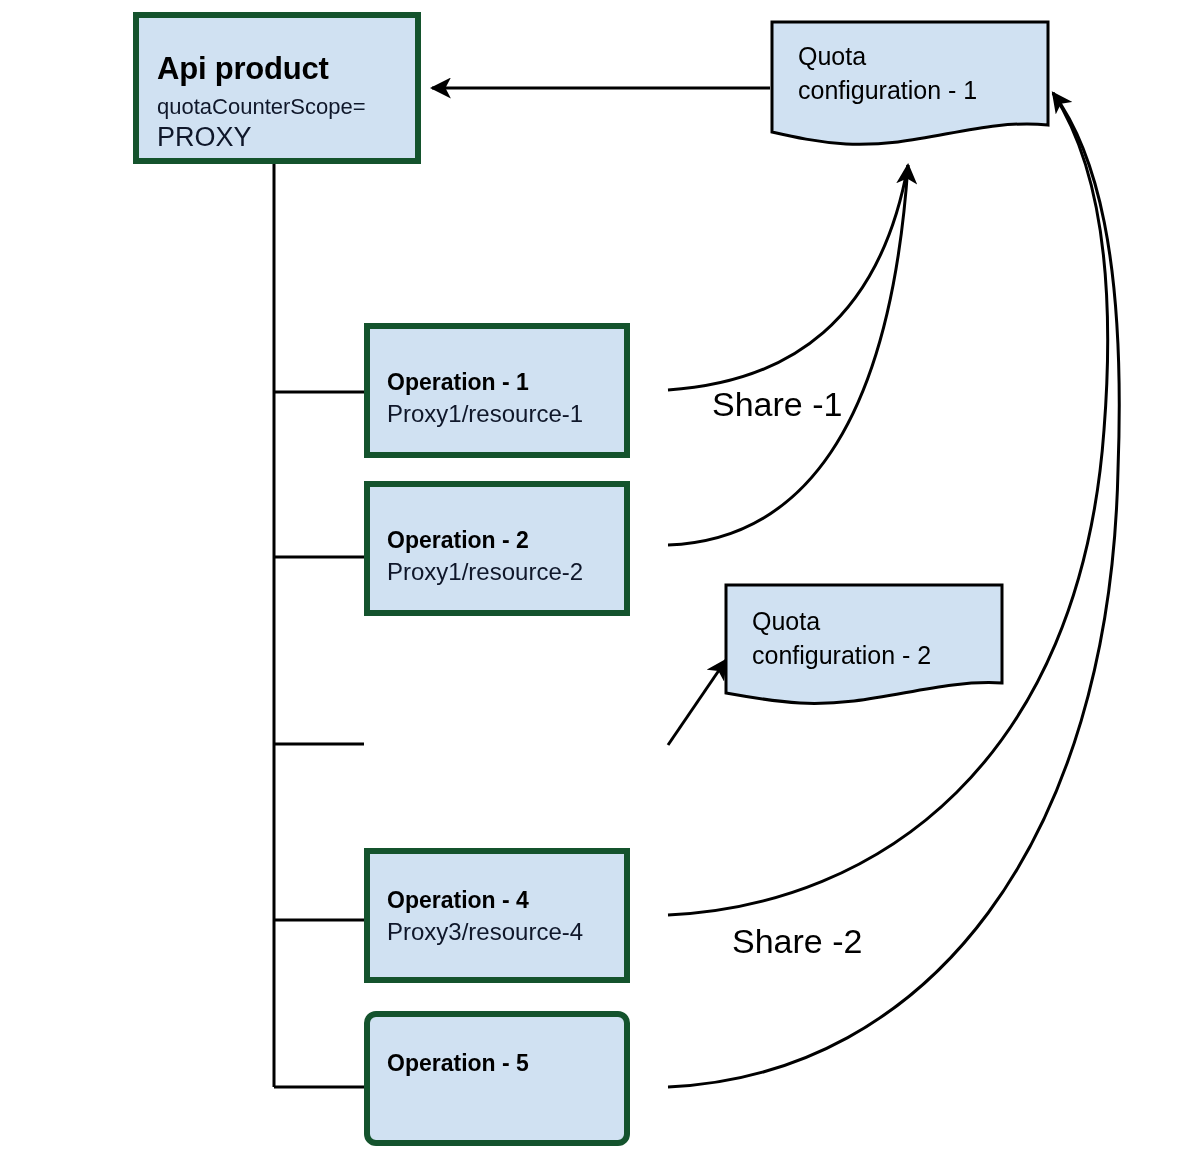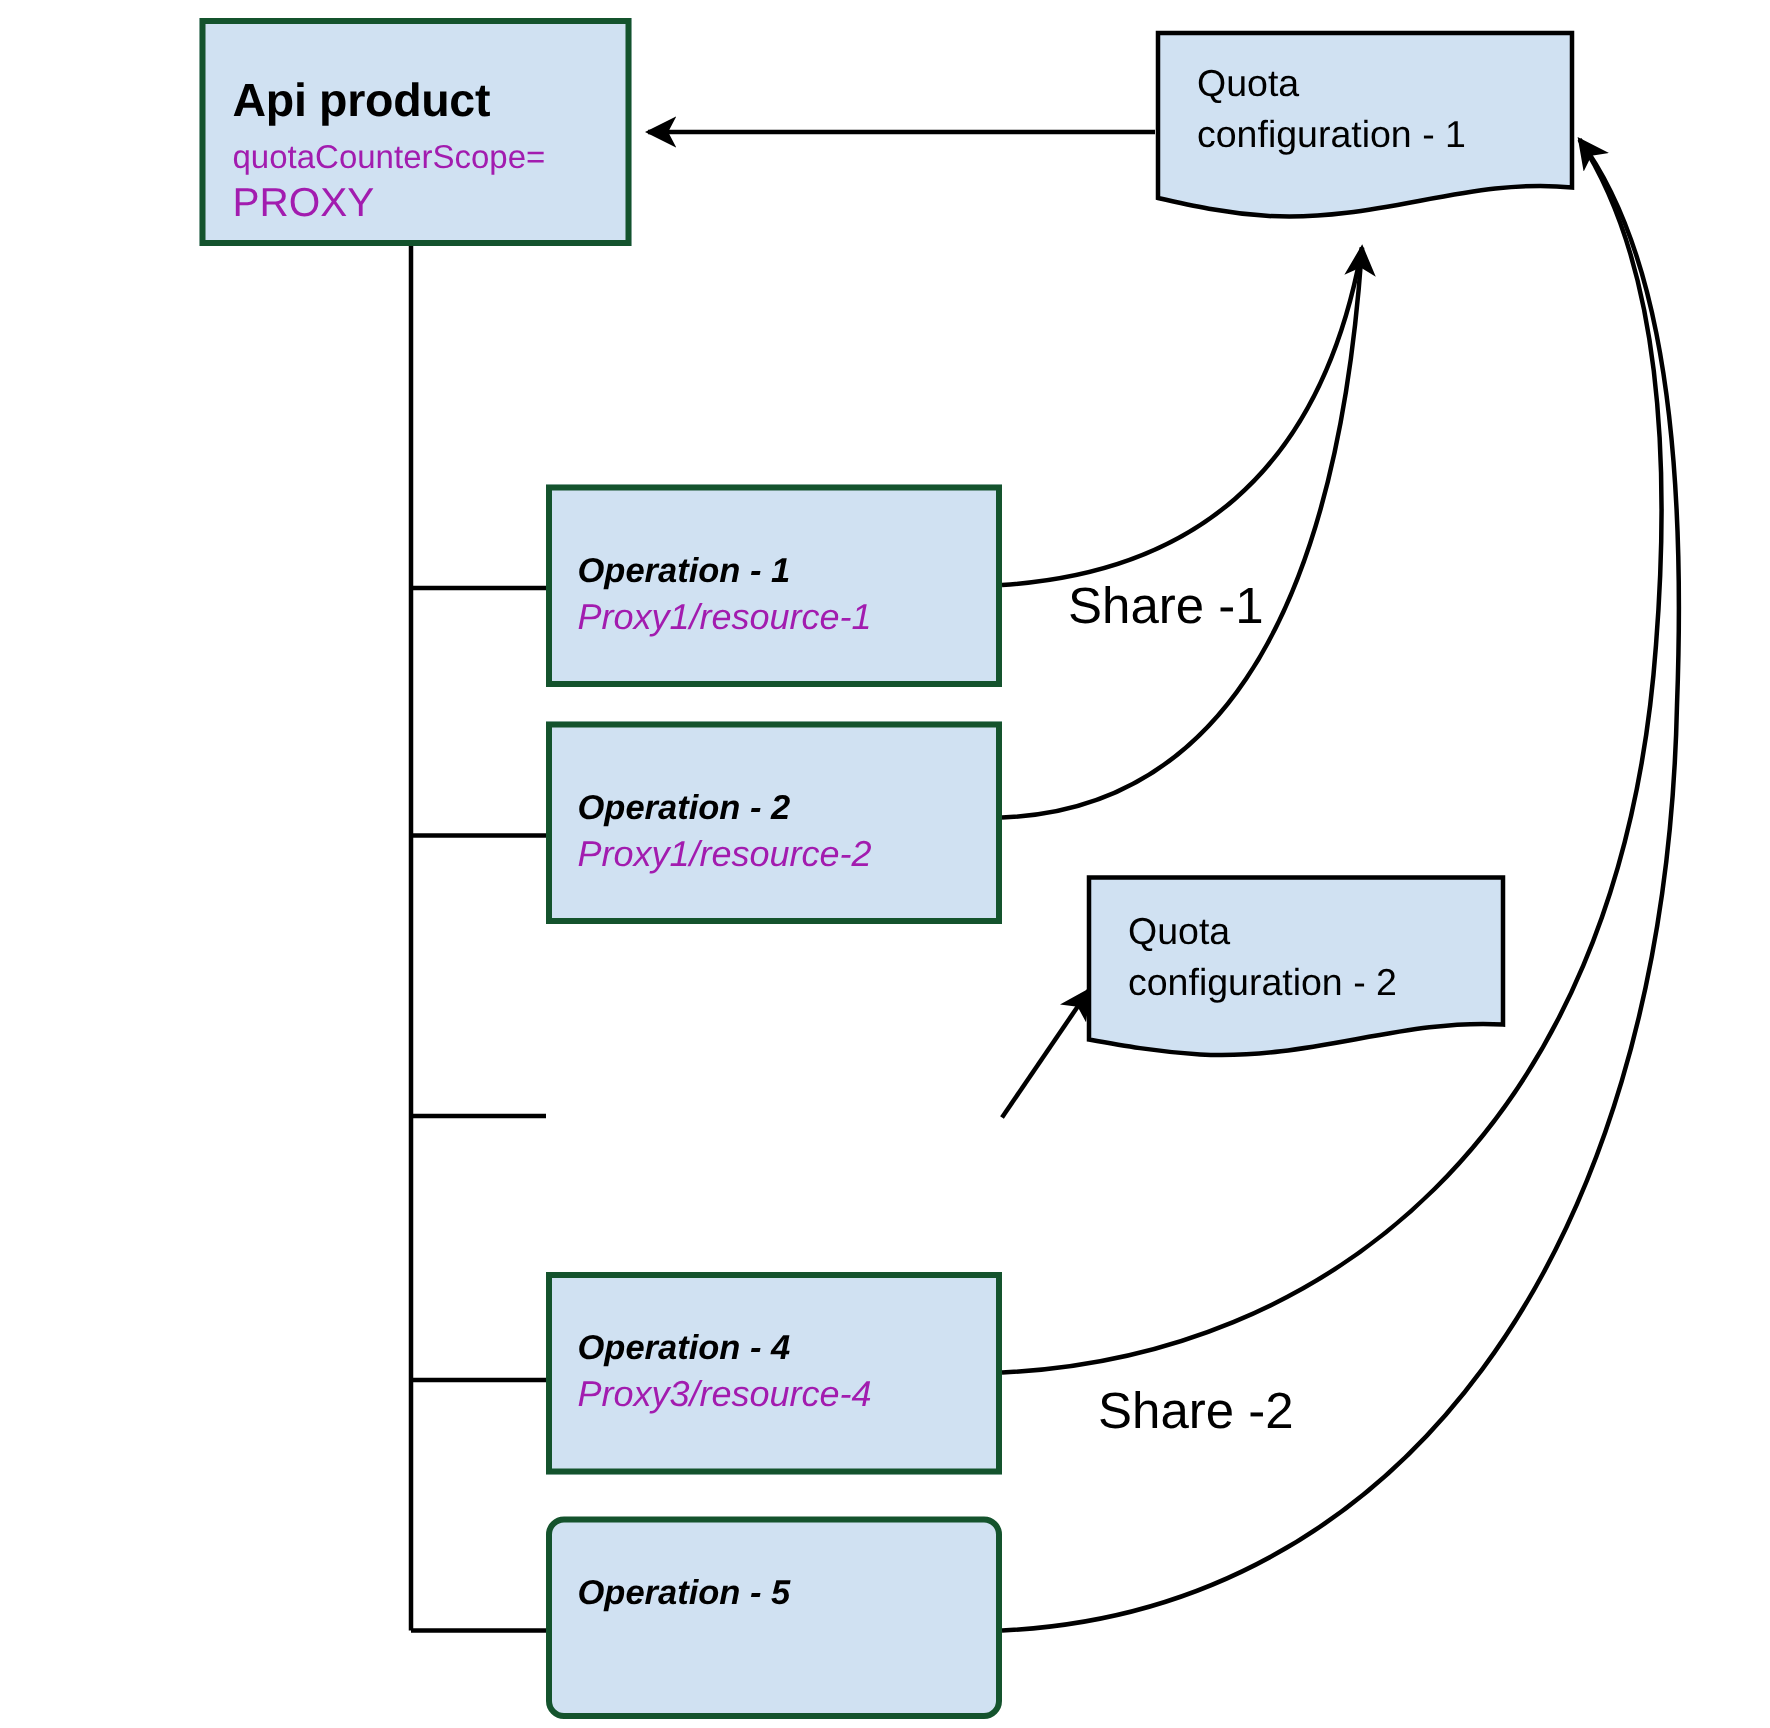--- a/index.html
+++ b/index.html
@@ -21,31 +21,31 @@
     position: absolute;
     left: 0;
     top: 0;
     width: 1180px;
     height: 1152px;
   }
   .node {
     position: absolute;
     box-sizing: border-box;
     background: #d0e1f2;
-    border: 4px solid #14532d;
+    border: 6px solid #14532d;
     padding: 16px;
   }
   .title-bold {
     font-weight: bold;
     color: #000000;
     white-space: nowrap;
   }
   .sub {
     font-weight: normal;
-    color: #a21caf;
+    color: #0f172a;
     white-space: nowrap;
   }
   
   #api-product {
     left: 133px;
     top: 12px;
     width: 288px;
     height: 152px;
   }
   #api-product .ap-title {
@@ -64,23 +64,22 @@
   }
   #api-product .ap-line2 {
     position: absolute;
     left: 18px;
     top: 104px;
     font-size: 27px;
   }
   
   .op {
     left: 364px;
-    width: 304px;
+    width: 266px;
     height: 135px;
-    font-style: italic;
   }
   .op .op-title {
     position: absolute;
     left: 17px;
     font-size: 23px;
     font-weight: bold;
   }
   .op .op-sub {
     position: absolute;
     left: 17px;

